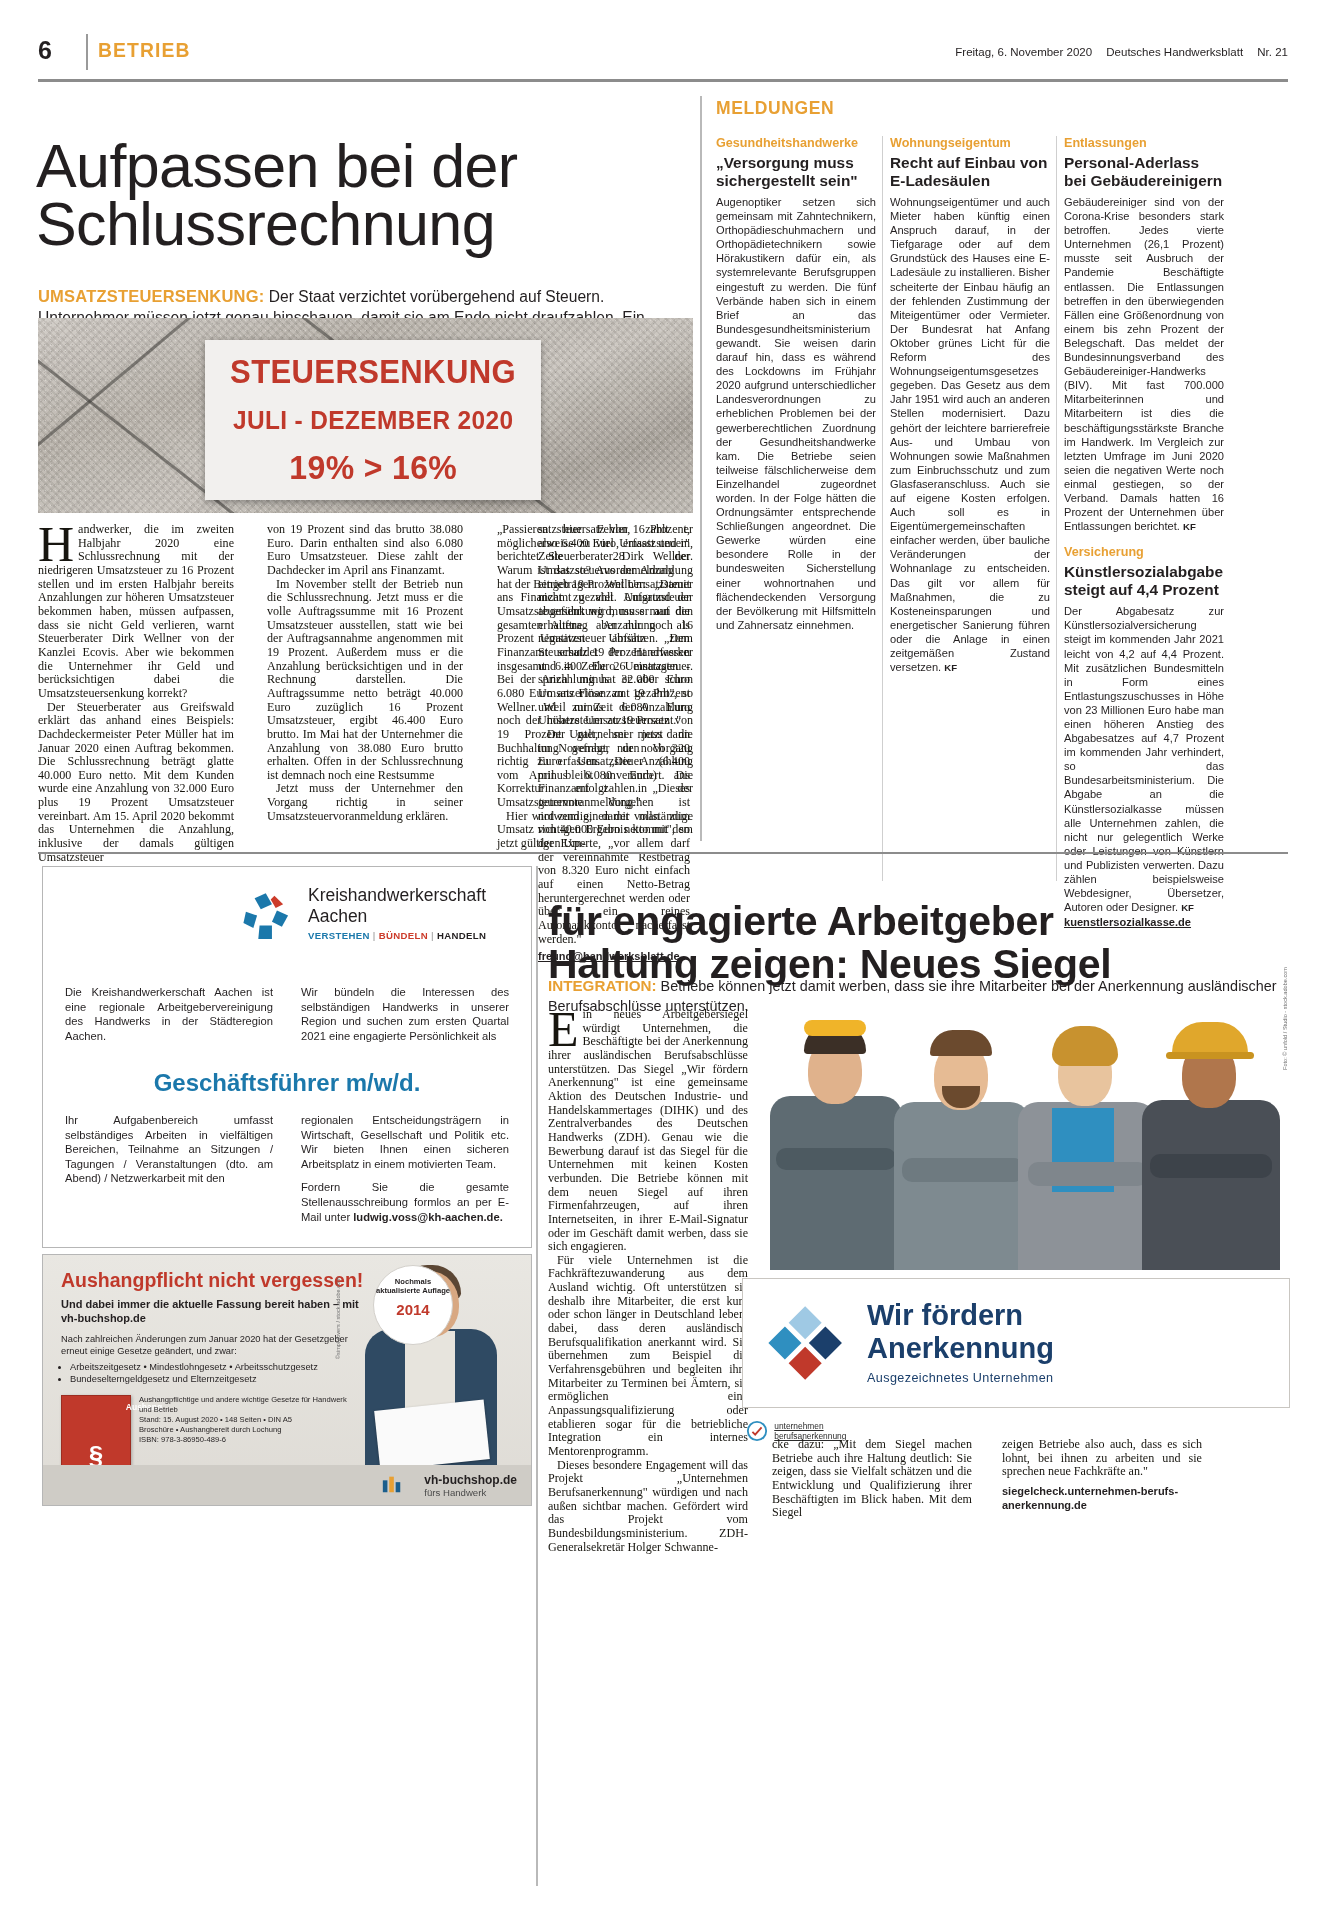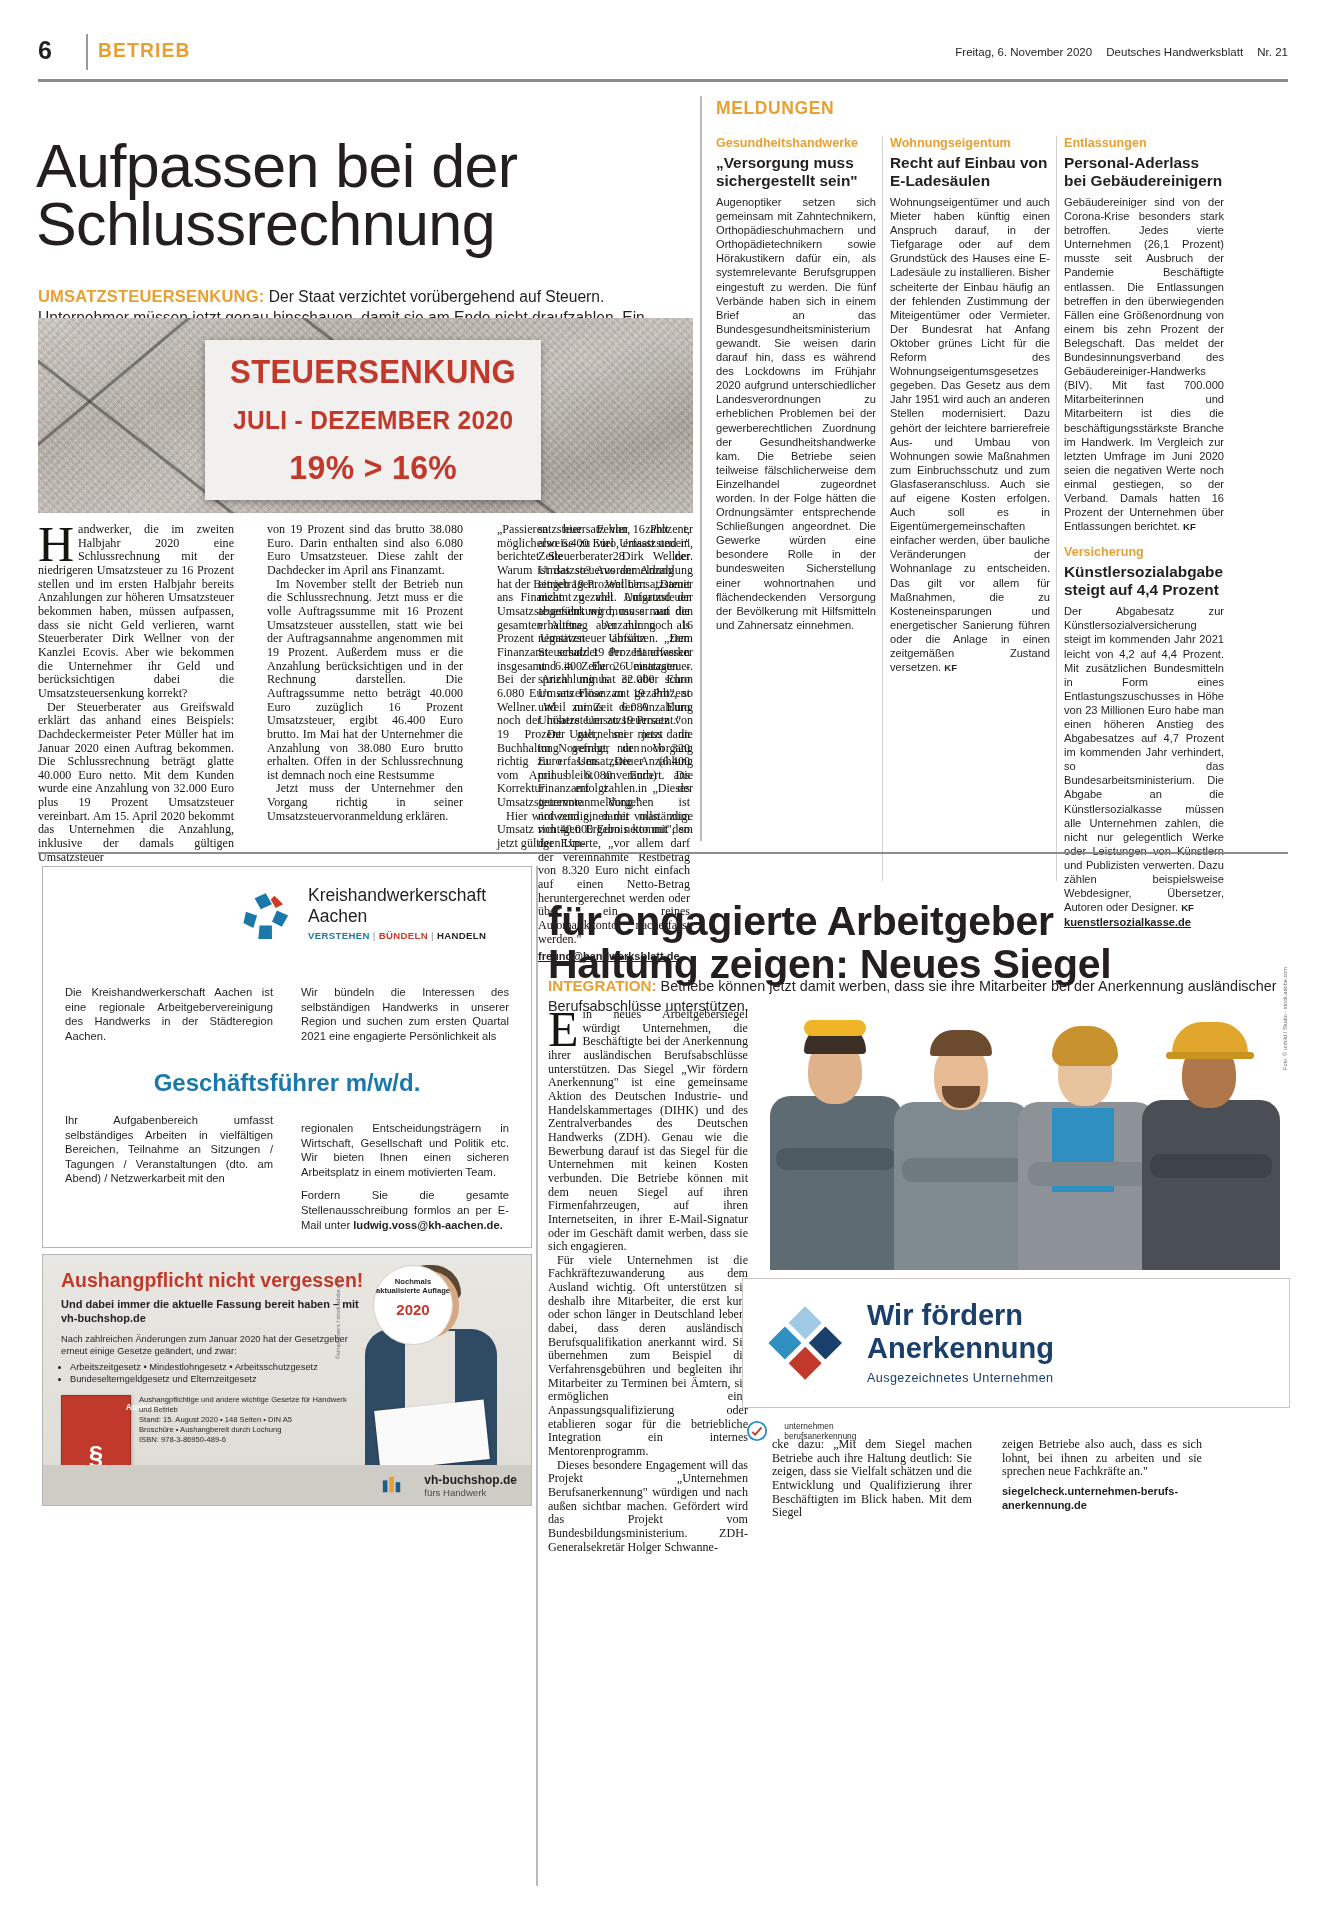--- a/index.html
+++ b/index.html
@@ -302,21 +302,21 @@
     </div>
 
     <div style="position:absolute;left:22px;top:202px;width:444px;">
       <div class="gf" style="position:relative;">Geschäftsführer m/w/d.</div>
     </div>
 
     <div class="blk2" style="position:absolute;left:22px;top:246px;width:444px;height:120px;">
       <div class="cc" style="position:absolute;left:0;top:0;">
         <p style="margin:0;">Ihr Aufgabenbereich umfasst selbständiges Arbeiten in vielfältigen Bereichen, Teilnahme an Sitzungen / Tagungen / Veranstaltungen (dto. am Abend) / Netzwerkarbeit mit den</p>
       </div>
-      <div class="cc" style="position:absolute;left:236px;top:8px;">
+      <div class="cc" style="position:absolute;left:236px;top:0;">
         <p style="margin:0 0 9px 0;">regionalen Entscheidungsträgern in Wirtschaft, Gesellschaft und Politik etc. Wir bieten Ihnen einen sicheren Arbeitsplatz in einem motivierten Team.</p>
         <p style="margin:0;"><span>Fordern Sie die gesamte Stellenausschreibung formlos an per E-Mail unter</span> <a href="#" style="font-weight:700;color:#231f20;text-decoration:none;">ludwig.voss@kh-aachen.de.</a></p>
       </div>
     </div>
   </div>
 
   <div class="ad2">
     <div class="person">
       <div class="torso"></div>
       <div class="shirt"></div>
@@ -330,21 +330,21 @@
     <div class="body">
       <span>Nach zahlreichen Änderungen zum Januar 2020 hat der Gesetzgeber erneut einige Gesetze geändert, und zwar:</span>
       <ul class="bul">
         <li>Arbeitszeitgesetz • Mindestlohngesetz • Arbeitsschutzgesetz</li>
         <li>Bundeselterngeldgesetz und Elternzeitgesetz</li>
       </ul>
     </div>
 
     <div class="badge">
       <div class="l1">Nochmals aktualisierte Auflage</div>
-      <div class="l2">2020</div>
+      <div class="l2">2014</div>
     </div>
 
     <div class="book">
       <div class="bt">Aushang</div>
       <div class="bp">§</div>
     </div>
     <div class="meta" style="white-space:pre-line;">Aushangpflichtige und andere wichtige Gesetze für Handwerk und Betrieb
 Stand: 15. August 2020 • 148 Seiten • DIN A5
 Broschüre • Aushangbereit durch Lochung
 ISBN: 978-3-86950-489-6</div>
@@ -430,21 +430,21 @@
     </div>
     <div class="t2">Ausgezeichnetes Unternehmen</div>
   </div>
 
   <div class="partners">
     <div class="p" style="left:4px;top:4px;">
       <svg width="22" height="22" viewBox="0 0 24 24" style="vertical-align:middle;">
         <circle cx="12" cy="12" r="10" fill="none" stroke="#2f8fc0" stroke-width="2"></circle>
         <path d="M7 13 l3 3 l7 -8" fill="none" stroke="#c0392b" stroke-width="2"></path>
       </svg>
-      <span class="plogo-txt" style="display:inline-block;vertical-align:middle;margin-left:14px;">
+      <span class="plogo-txt" style="display:inline-block;vertical-align:middle;margin-left:4px;text-decoration:underline;">
         <span style="display:block;">unternehmen</span>
         <span style="display:block;">berufsanerkennung</span>
       </span>
     </div>
 
     <div class="bmbf">
       
       
       
     </div>

